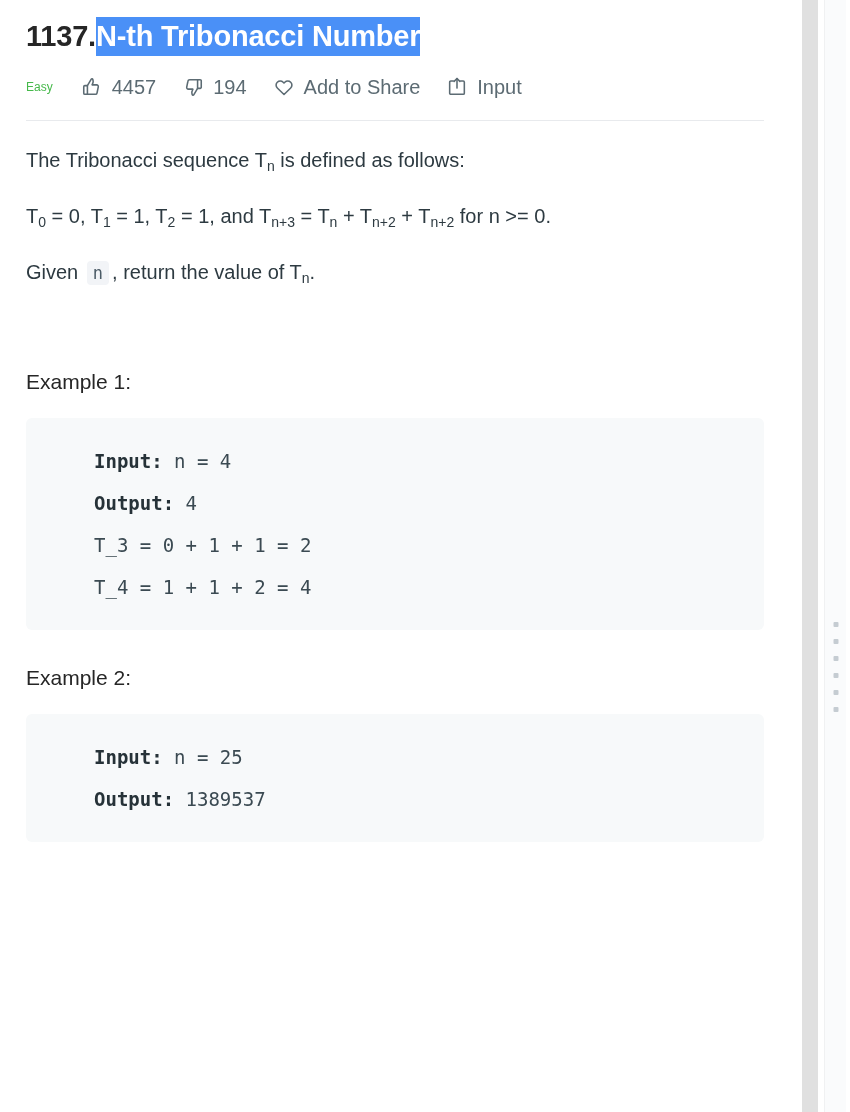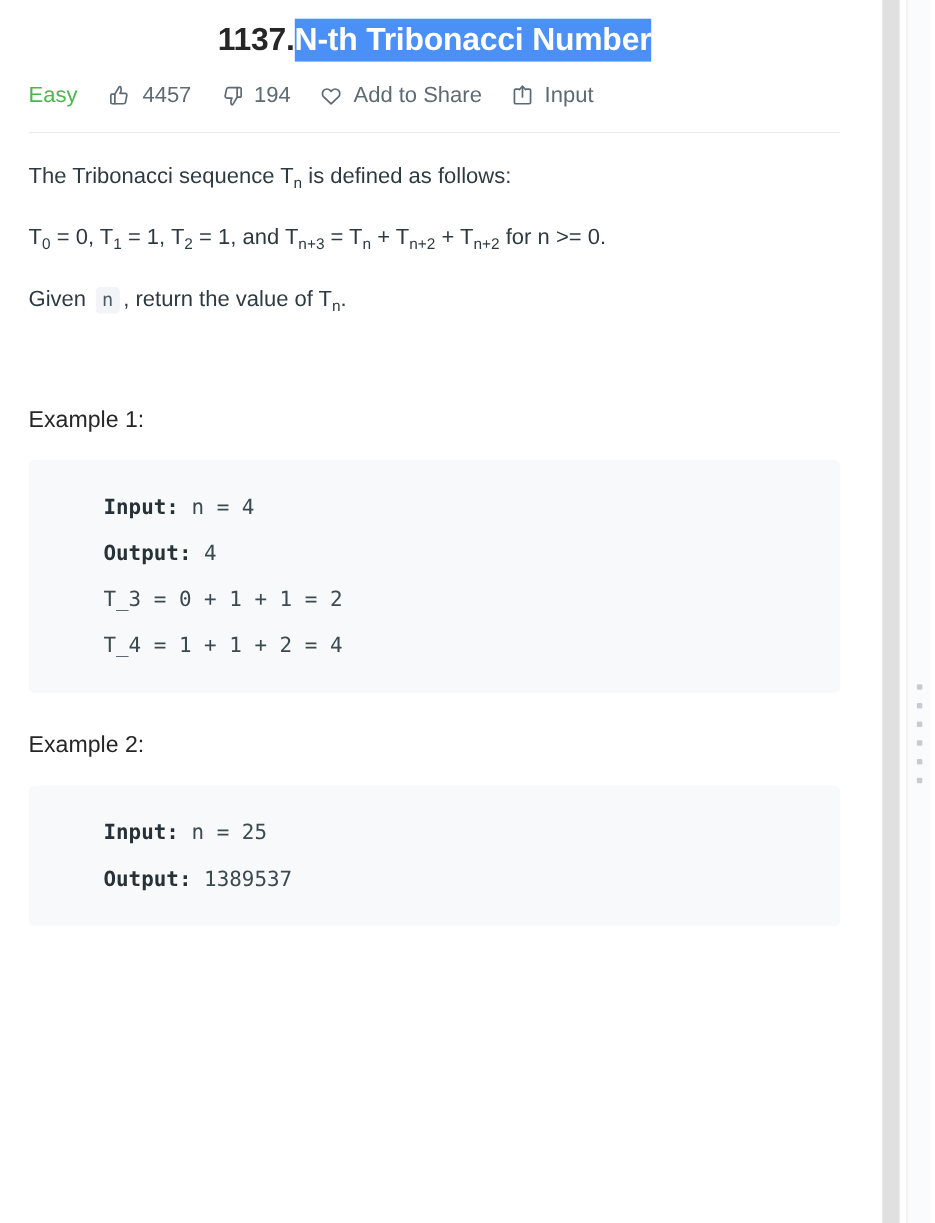--- a/index.html
+++ b/index.html
@@ -35,21 +35,20 @@
   
   #problem-title {
     margin: 0;
     padding-top: 16px;
     font-size: 29px;
     font-weight: bold;
     line-height: 40px;
     color: #262626;
     letter-spacing: -0.2px;
     white-space: nowrap;
-    text-align: center;
   }
   #problem-title .num {
     color: #262626;
   }
   #problem-title .sel {
     background: #4a90f7;
     color: #ffffff;
     padding: 3px 0 4px 0;
   }
 
@@ -57,21 +56,21 @@
   #meta-row {
     display: flex;
     align-items: center;
     margin-top: 16px;
     height: 30px;
     font-size: 20px;
     color: #5c6b73;
   }
   #difficulty-badge {
     color: #46b94b;
-    font-size: 20px;
+    font-size: 12px;
     margin-right: 28px;
   }
   .meta-item {
     display: flex;
     align-items: center;
     color: #5c6b73;
     margin-right: 26px;
     cursor: pointer;
     justify-content: center;
   }

